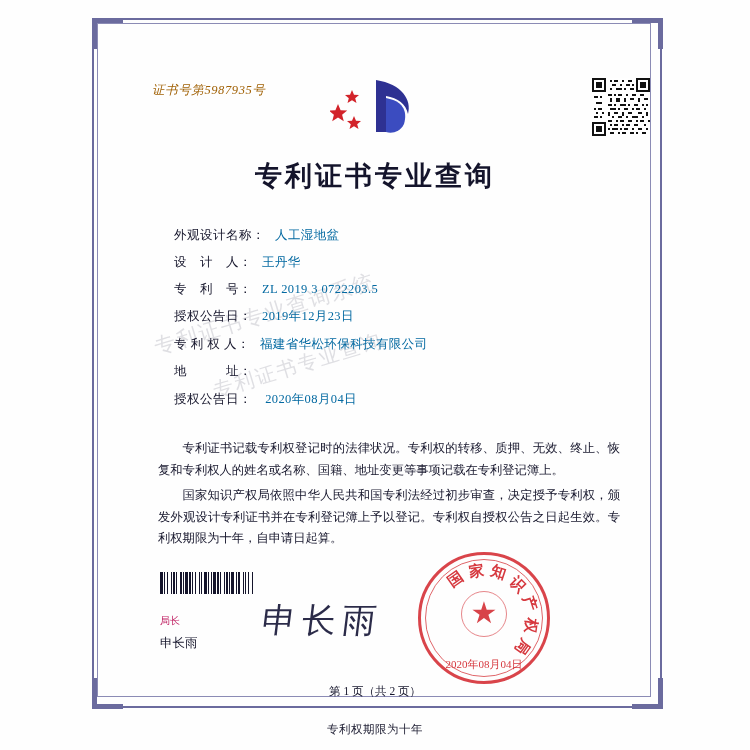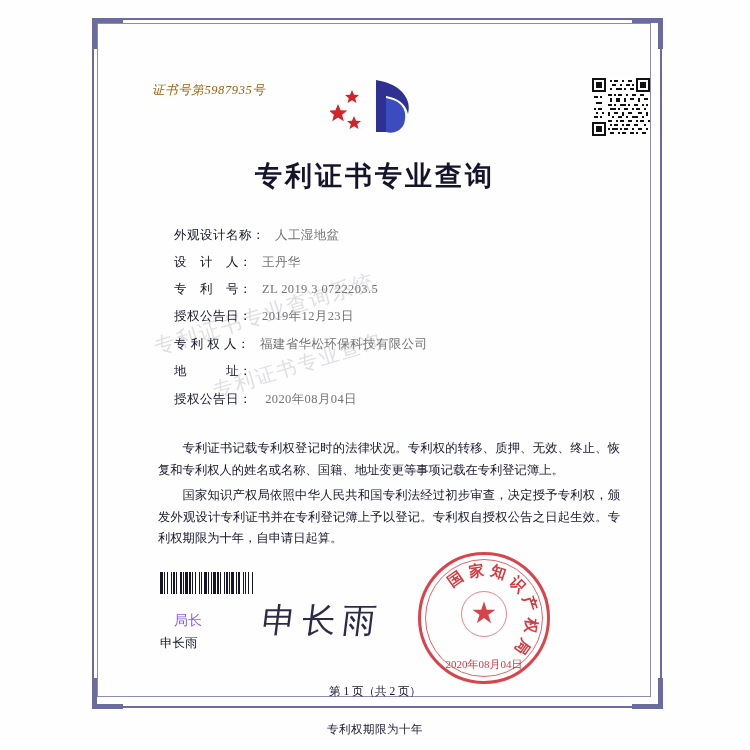--- a/index.html
+++ b/index.html
@@ -106,21 +106,21 @@
     font-size: 12.5px;
     line-height: 1.25;
     white-space: nowrap;
   }
   .flabel {
     color: #16162c;
     flex: 0 0 auto;
     letter-spacing: 0.5px;
   }
   .fvalue {
-    color: #737373;
+    color: #0369a1;
     margin-left: 10px;
     letter-spacing: 0.4px;
   }
 
   .frow-split {
     display: flex;
     align-items: baseline;
     font-size: 12.5px;
     white-space: nowrap;
   }
@@ -154,25 +154,25 @@
   }
   .barcode i {
     display: block;
     background: #14142b;
     height: 100%;
   }
 
   
   .sig-label {
     position: absolute;
-    left: 174px;
+    left: 160px;
     top: 610px;
-    font-size: 14px;
+    font-size: 10px;
     line-height: 22px;
-    color: #8b5cf6;
+    color: #be185d;
   }
   .sig-name {
     position: absolute;
     left: 160px;
     top: 632px;
     font-size: 12.5px;
     line-height: 22px;
     color: #16162c;
   }
   .handwriting {

